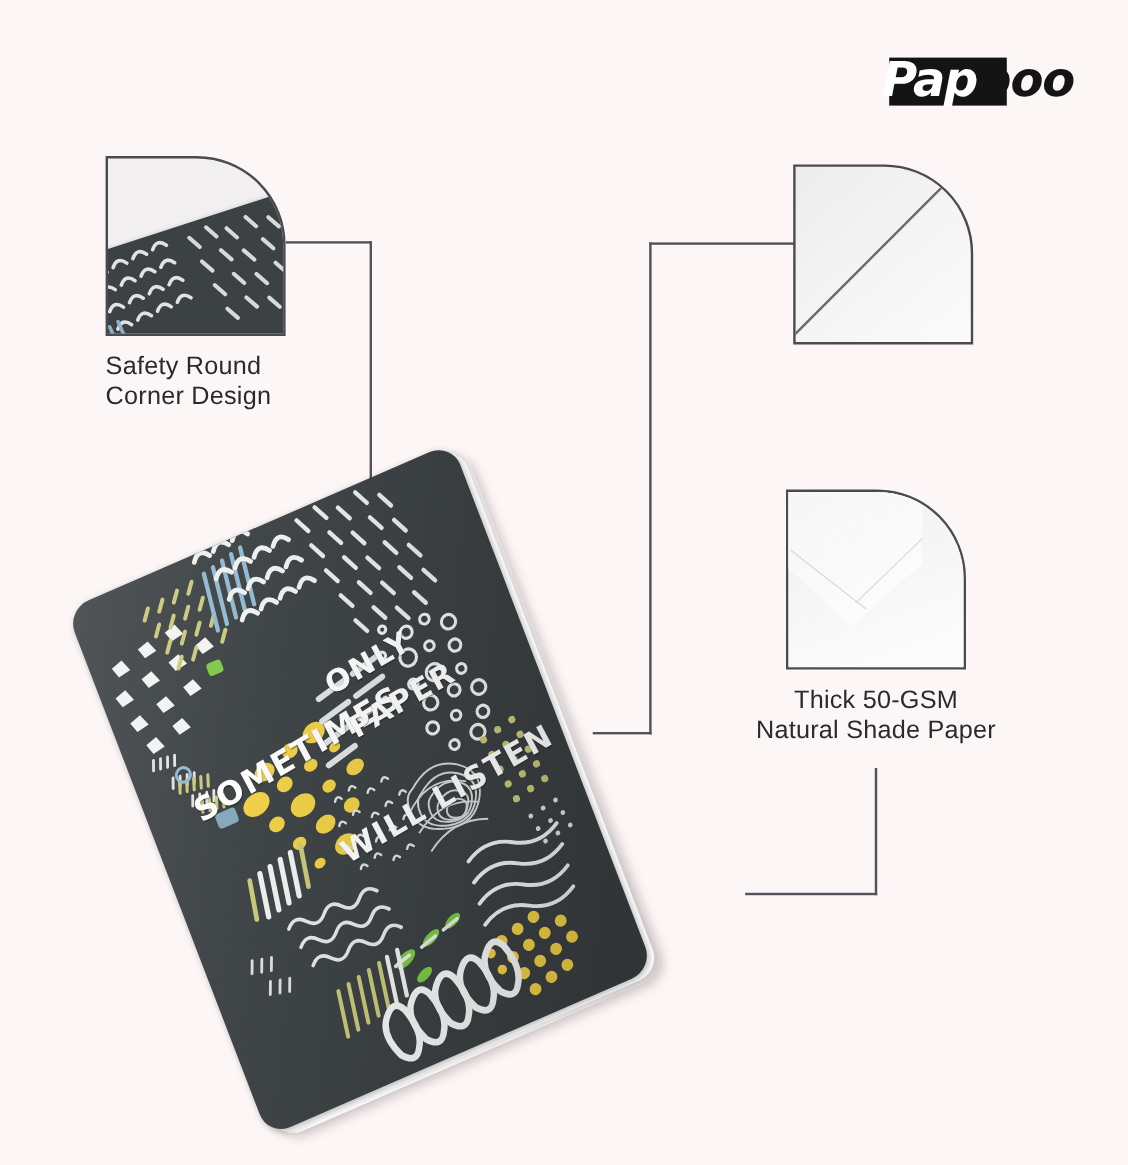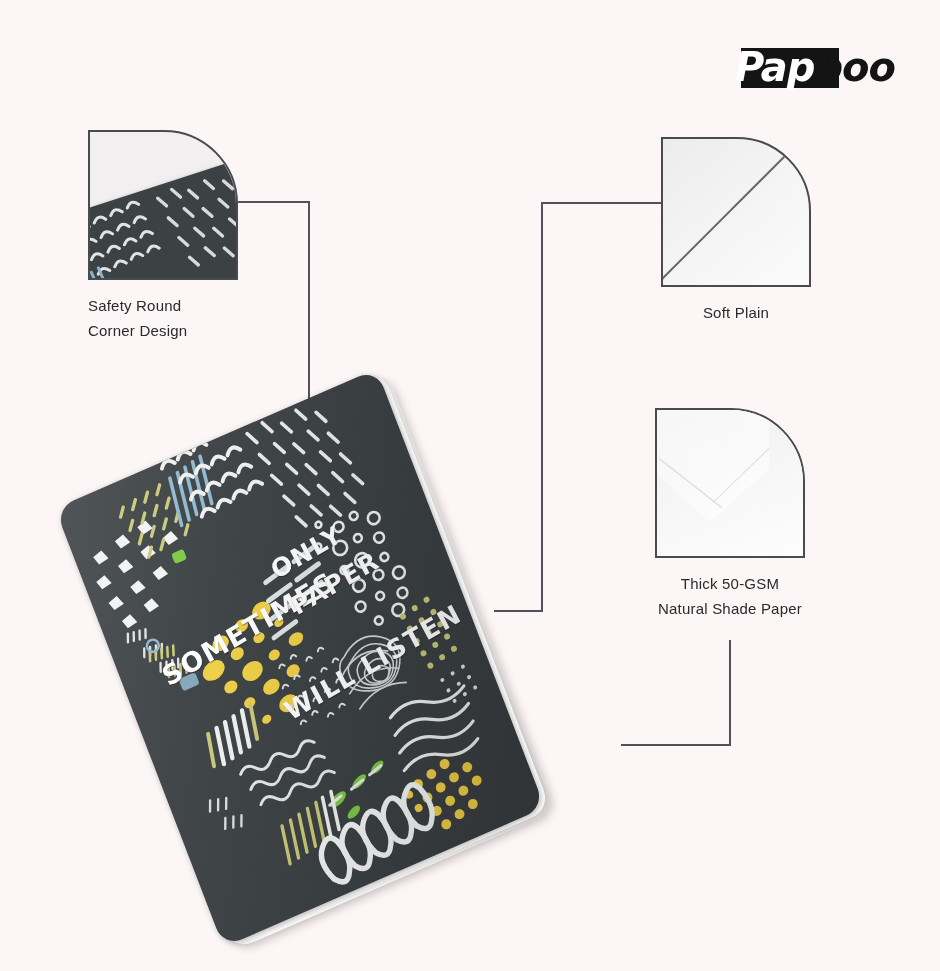--- a/index.html
+++ b/index.html
@@ -150,21 +150,21 @@
     width: 200px;
     height: 132px;
     border-radius: 14px 14px 6px 6px;
     background: #3c4144;
     overflow: hidden;
     box-shadow: 0 2px 5px rgba(0,0,0,0.35);
   }
 
   .callout-label {
     margin-top: 13px;
-    font-size: 15px;
+    font-size: 21px;
     line-height: 25px;
     color: #2a2a2c;
     letter-spacing: 0.2px;
     white-space: pre-line;
   }
   .callout-label.center {
     text-align: center;
     width: 150px;
   }
   .callout-label.wide {
@@ -330,21 +330,20 @@
       </div>
     </div>
     <div class="callout-label">Safety Round
 Corner Design</div>
   </div>
 
   <div class="callout" style="left:661px; top:137px;">
     <div class="frame plain">
       <div class="frame-diag"></div>
     </div>
-    <div class="callout-label center">Soft Plain</div>
   </div>
 
   <div class="callout" style="left:655px; top:408px;">
     <div class="frame fold">
       <div class="fold-back"></div>
       <div class="fold-sheet"></div>
       <div class="fold-crease-l"></div>
       <div class="fold-crease-r"></div>
     </div>
     <div class="callout-label wide" style="margin-left:-75px;">Thick 50-GSM

